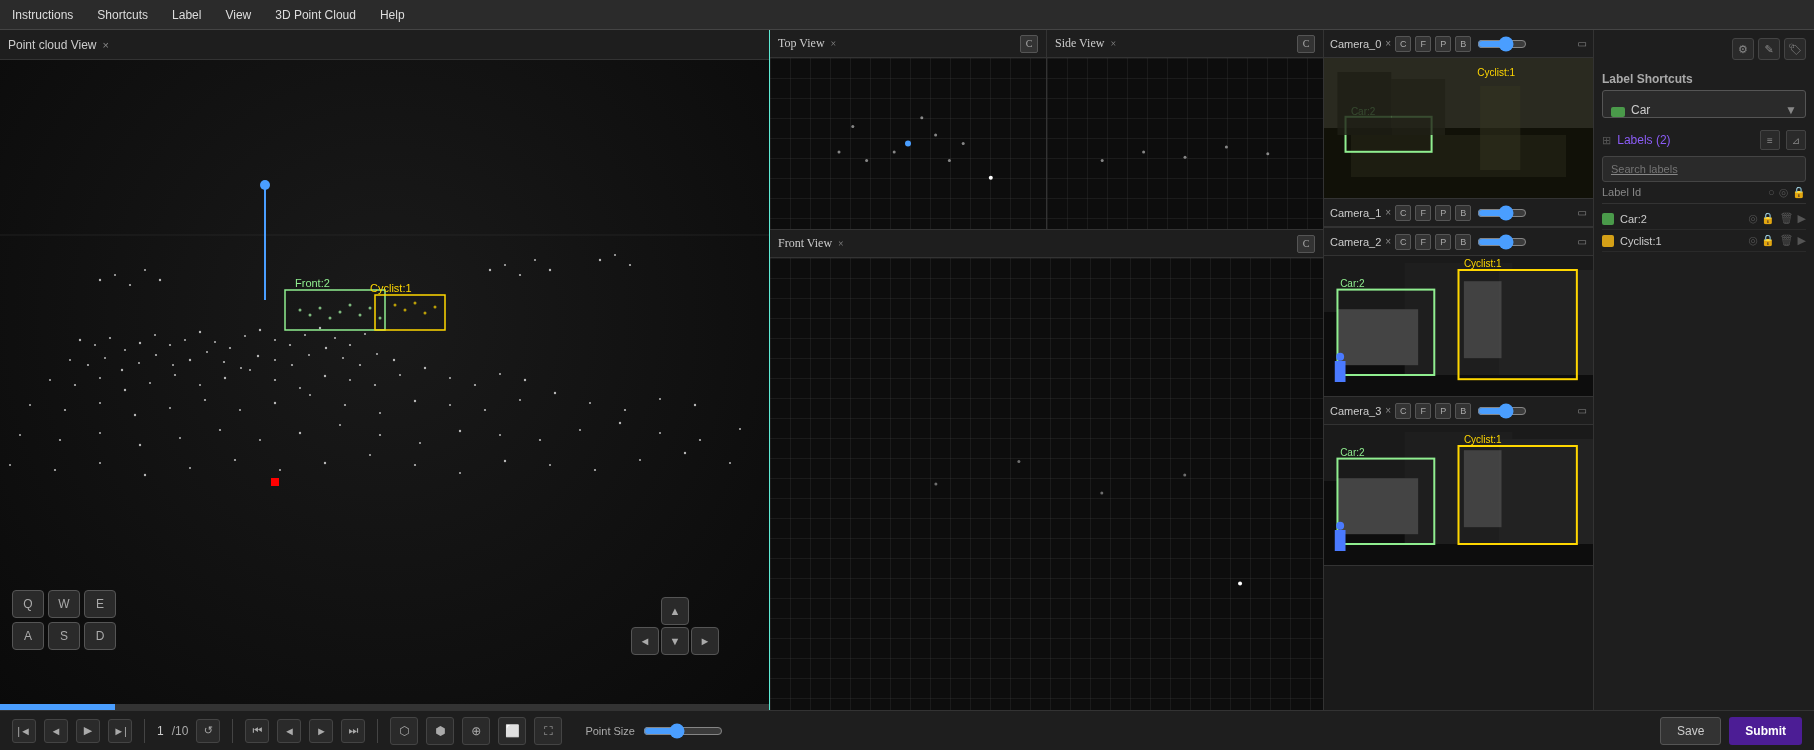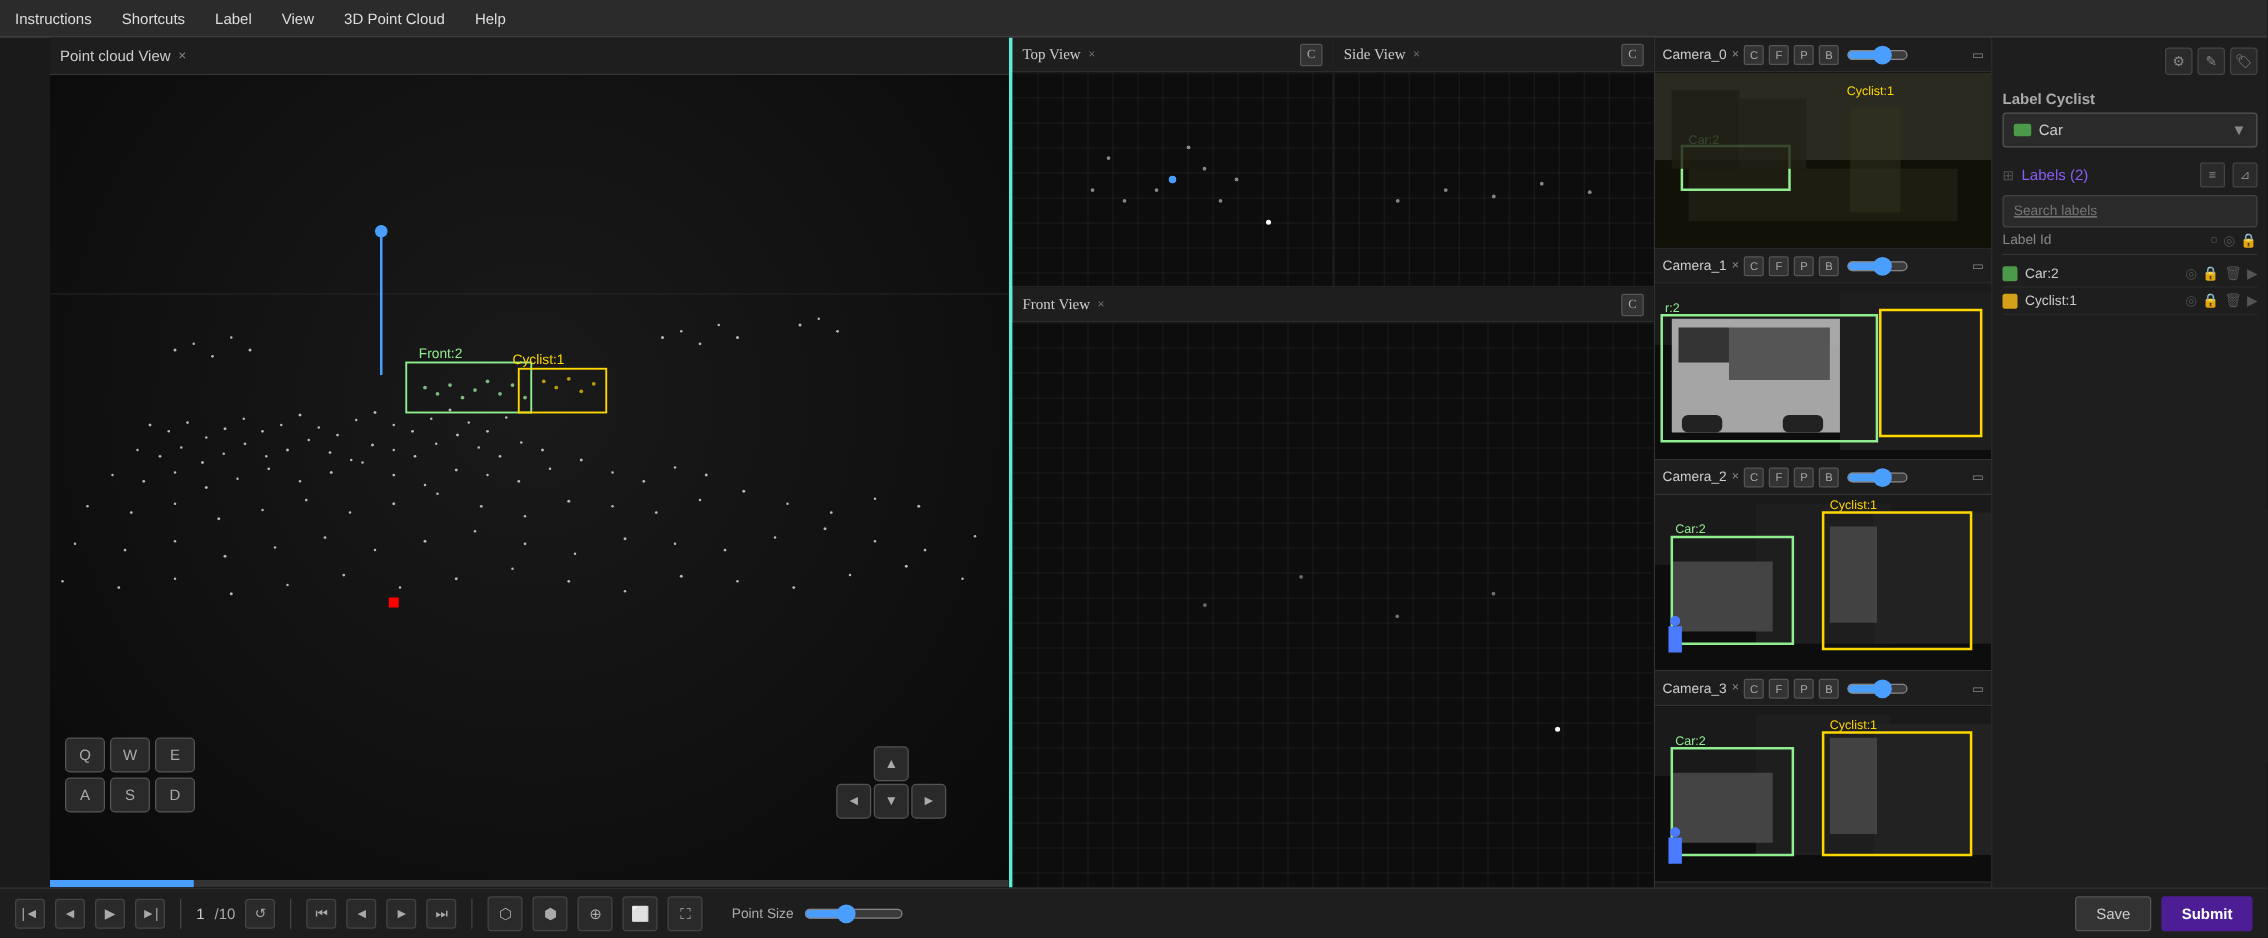--- a/index.html
+++ b/index.html
@@ -41,23 +41,22 @@
       overflow: hidden;
     }
 
     
     #point-cloud-panel {
       width: 770px;
       flex-shrink: 0;
       background: #111;
       display: flex;
       flex-direction: column;
-      border-right: 3px solid #5eead4;
+      border-right: 1px solid #5eead4;
       position: relative;
-      margin-left: 40px;
     }
     #point-cloud-header {
       height: 30px;
       background: #1e1e1e;
       display: flex;
       align-items: center;
       padding: 0 8px;
       border-bottom: 1px solid #333;
       flex-shrink: 0;
     }
@@ -382,21 +381,21 @@
       font-size: 12px;
       font-weight: bold;
       margin-bottom: 4px;
     }
     #label-category-dropdown {
       background: #2a2a2a;
       border: 1px solid #555;
       border-radius: 3px;
       height: 28px;
       display: flex;
-      align-items: center;
+      align-items: flex-end;
       padding: 0 8px;
       cursor: pointer;
       gap: 6px;
     }
     .car-icon {
       width: 14px;
       height: 10px;
       background: #4a9a4a;
       border-radius: 2px;
     }
@@ -889,41 +888,20 @@
       <div class="camera-header">
         <span class="camera-title">Camera_1</span>
         <span class="camera-close">×</span>
         <div class="cam-btn">C</div>
         <div class="cam-btn">F</div>
         <div class="cam-btn">P</div>
         <div class="cam-btn">B</div>
         <input type="range" class="cam-slider" min="0" max="100" value="60" style="">
         <div class="cam-expand">▭</div>
       </div>
-      <div class="camera-image">
-        <svg width="100%" height="100%" style="position:absolute;top:0;left:0;">
-          <rect width="100%" height="100%" fill="#111"></rect>
-
-          <rect x="0" y="0" width="100%" height="35%" fill="#1a1a1a"></rect>
-          <rect x="0" y="35%" width="100%" height="65%" fill="#0d0d0d"></rect>
-
-          <rect x="55%" y="5%" width="45%" height="90%" fill="#1e1e1e"></rect>
-
-          <rect x="5%" y="20%" width="50%" height="65%" fill="#ccc" opacity="0.8"></rect>
-          <rect x="7%" y="25%" width="15%" height="20%" fill="#333"></rect>
-          <rect x="22%" y="25%" width="30%" height="30%" fill="#555"></rect>
-          <rect x="8%" y="75%" width="12%" height="10%" fill="#222" rx="5"></rect>
-          <rect x="38%" y="75%" width="12%" height="10%" fill="#222" rx="5"></rect>
-
-          <rect x="2%" y="18%" width="64%" height="72%" fill="none" stroke="#90ee90" stroke-width="2"></rect>
-          <text x="3%" y="16%" fill="#90ee90" font-size="10">r:2</text>
-
-          <rect x="67%" y="15%" width="30%" height="72%" fill="none" stroke="#ffd700" stroke-width="2"></rect>
-        </svg>
-      </div>
     </div>
 
     <div class="camera-panel">
       <div class="camera-header">
         <span class="camera-title">Camera_2</span>
         <span class="camera-close">×</span>
         <div class="cam-btn">C</div>
         <div class="cam-btn">F</div>
         <div class="cam-btn">P</div>
         <div class="cam-btn">B</div>
@@ -991,21 +969,21 @@
 
   <div id="label-panel">
 
     <div style="display:flex; justify-content:flex-end; gap:4px; margin-bottom:4px;">
       <div class="panel-icon-btn">⚙</div>
       <div class="panel-icon-btn">✎</div>
       <div class="panel-icon-btn">🏷</div>
     </div>
 
     <div>
-      <div id="label-category-title">Label Cyclist</div>
+      <div id="label-category-title">Label Shortcuts</div>
       <div id="label-category-dropdown">
         <div class="car-icon"></div>
         <span>Car</span>
         <span class="dropdown-arrow">▼</span>
       </div>
     </div>
 
     <div id="labels-section">
       <div id="labels-header">
         <span style="color:#555; font-size:11px;">⊞</span>

